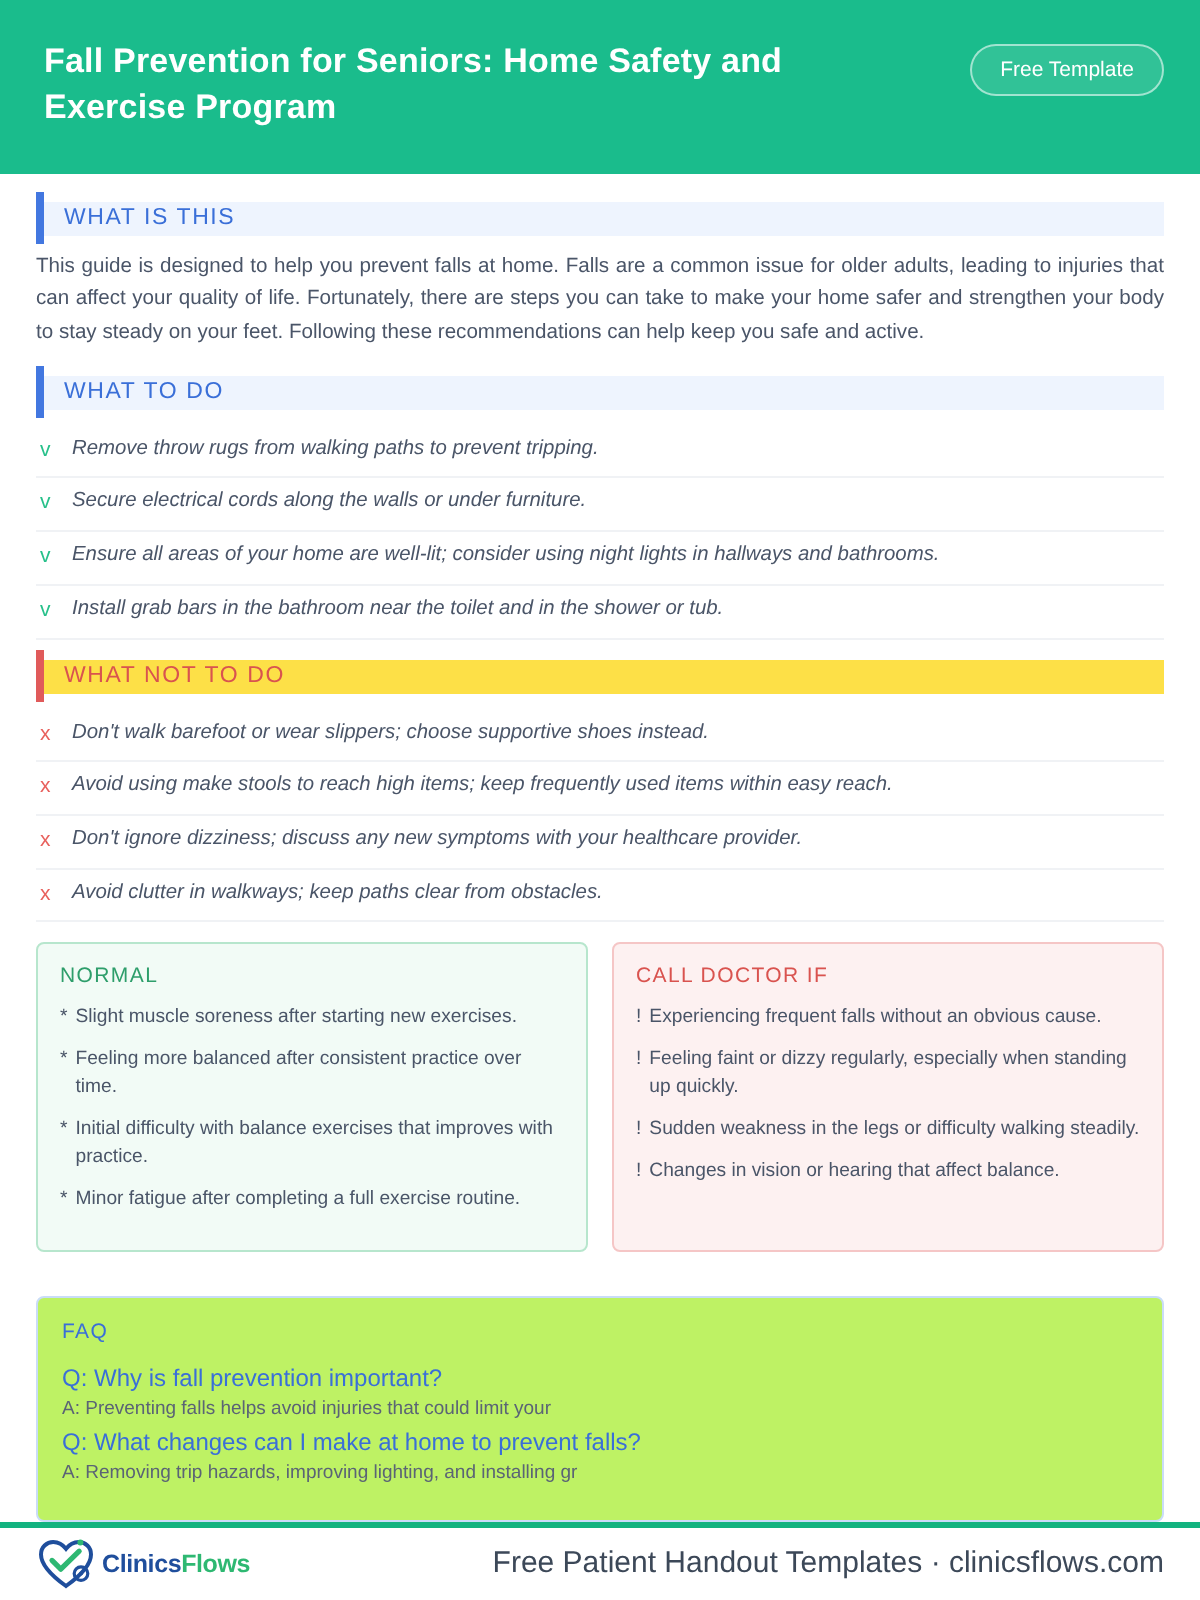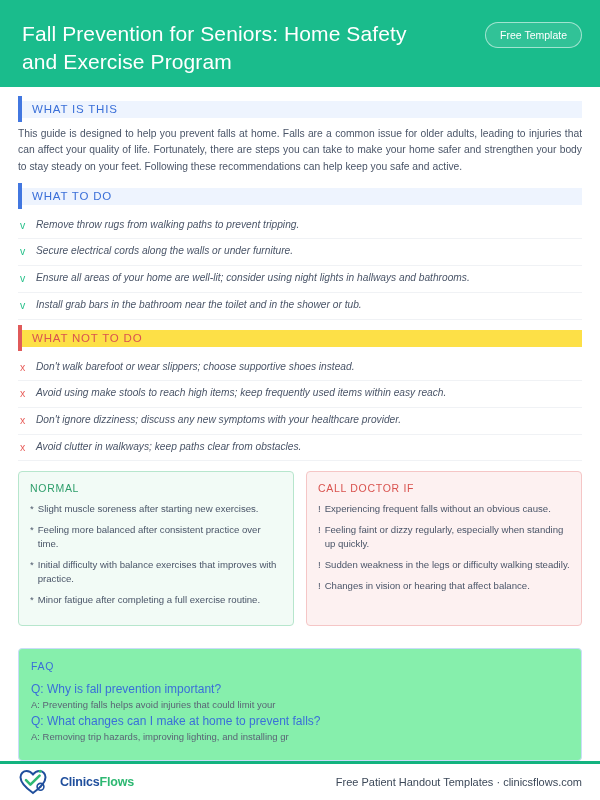--- a/index.html
+++ b/index.html
@@ -27,23 +27,23 @@
     background: #1abc8c;
     height: 116px;
     box-sizing: border-box;
     padding: 18px 18px 0 22px;
     display: flex;
     align-items: flex-start;
     justify-content: space-between;
   }
   .header-title {
     color: #ffffff;
-    font-size: 21px;
+    font-size: 17px;
     line-height: 1.35;
-    font-weight: 400;
+    font-weight: 700;
     letter-spacing: 0.1px;
     max-width: 400px;
     margin: 0;
     padding-top: 2px;
   }
   .badge {
     border: 1px solid rgba(255,255,255,0.55);
     color: #ffffff;
     font-size: 10.5px;
     border-radius: 20px;
@@ -146,21 +146,21 @@
   }
   .box-line .b-mark {
     flex: 0 0 auto;
     padding-right: 4px;
   }
   .box.normal .b-mark { color: #4a5568; }
   .box.call   .b-mark { color: #4a5568; }
 
   
   .faq {
-    background: #86efac;
+    background: #bef264;
     border: 1px solid #c9dcf8;
     border-radius: 4px;
     padding: 11px 20px 14px 12px;
     box-sizing: border-box;
   }
   .faq-title {
     font-size: 10.5px;
     color: #3a6fd8;
     letter-spacing: 0.7px;
     margin-bottom: 10px;
@@ -186,31 +186,31 @@
     height: 52px;
     display: flex;
     align-items: center;
     justify-content: space-between;
     padding: 0 18px;
     box-sizing: border-box;
   }
   .logo {
     display: flex;
     align-items: center;
-    gap: 12px;
+    gap: 3px;
   }
   .logo-text {
     font-size: 12.5px;
     font-weight: bold;
     letter-spacing: -0.2px;
   }
   .logo-clinics { color: #1f4e9c; }
   .logo-flows   { color: #2eb872; }
   .footer-right {
-    font-size: 11px;
+    font-size: 15px;
     color: #3c4858;
     padding-left: 8px;
   }
 </style>
 </head>
 <body>
 
 <div class="page">
 
   <div class="header">

